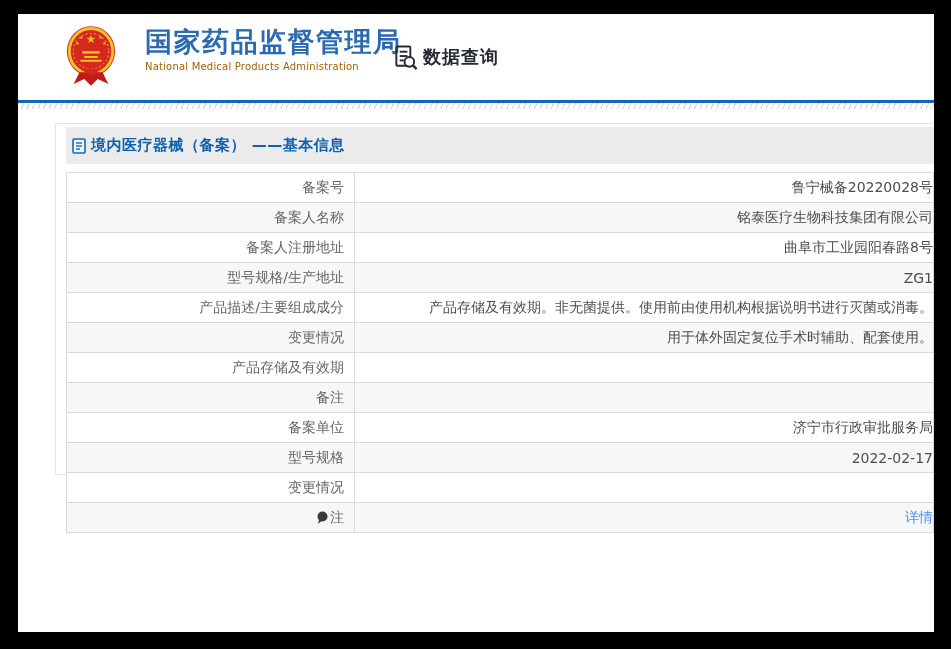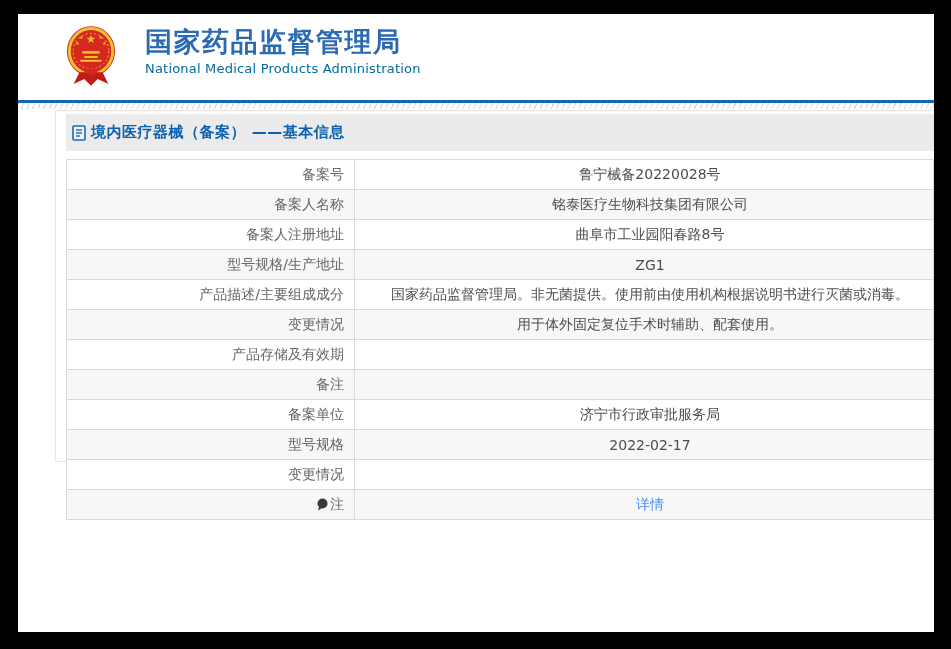--- a/index.html
+++ b/index.html
@@ -8,43 +8,43 @@
   #stage { position:relative; width:951px; height:649px; background:#000; }
 
   
   .page { position:absolute; left:18px; top:14px; width:916px; height:618px; background:#fff; }
 
   
   .header { position:absolute; left:0; top:0; width:100%; height:86px; background:#fff; }
   .emblem { position:absolute; left:47px; top:10px; width:52px; height:64px; }
   .agency { position:absolute; left:105px; top:12px;margin-left:22px; }
   .agency-cn { font-size:27px; font-weight:bold; color:#2b6ab1; letter-spacing:1.5px; line-height:1.2; }
-  .agency-en { font-size:13px; color:#0369a1; margin-top:3px; letter-spacing:0.2px; }
+  .agency-en { font-size:10px; color:#a16207; margin-top:3px; letter-spacing:0.2px; }
   .nav-query { position:absolute; left:374px; top:27px; height:32px; display:flex; align-items:center;
     cursor:pointer; }
   .nav-query-icon { width:27px; height:27px; margin-right:4px; }
   .nav-query-label { font-size:18px; font-weight:600; color:#262a33; letter-spacing:1px; }
 
   .blue-rule { position:absolute; left:0; top:86px; width:100%; height:3px; background:#1266b3; }
   .hatch-band { position:absolute; left:0; top:89px; width:100%; height:6px;
     background:repeating-linear-gradient(115deg,#d8d8d8 0,#d8d8d8 1px,#ffffff 1px,#ffffff 5px); }
 
   
-  .container { position:absolute; left:37px; top:96px; right:0; height:352px; background:#fff;
+  .container { position:absolute; left:37px; top:109px; right:0; height:352px; background:#fff;
     border:1px solid #e4e4ea; border-right:none; }
   .section-bar { margin:3px 0 0 10px; height:37px; background:#ebebeb; display:flex; align-items:center;
     padding-left:6px; }
   .doc-icon { width:14px; height:16px; margin-right:5px; flex:0 0 auto; }
   .section-title { font-size:15px; font-weight:bold; color:#0d61ae; letter-spacing:0.5px; }
 
   
   table.record { margin:8px 0 0 10px; width:calc(100% - 10px); border-collapse:collapse; table-layout:fixed; }
   table.record th, table.record td { border:1px solid #dadada; height:30px; font-size:14px; font-weight:normal; }
   table.record th { width:288px; text-align:right; padding-right:10px; color:#666; white-space:nowrap; }
-  table.record td { padding-left:12px; color:#4d4d4d; text-align:center;margin-left:20px; }
+  table.record td { padding-left:12px; color:#4d4d4d; text-align:right;margin-left:20px; }
   tr.alt { background:#f7f7f7; }
   tr.plain { background:#ffffff; }
   .note-icon { display:inline-block; width:11px; height:13px; margin-right:2px; vertical-align:-2px; }
   a.detail-link { color:#4a90f2; text-decoration:none; font-size:14px; }
 </style>
 </head>
 <body>
 
 <div id="stage">
   <div class="page">
@@ -63,20 +63,33 @@
           <rect x="18" y="28" width="18" height="2.5" fill="#f2c12e"></rect>
           <rect x="20" y="33" width="14" height="2" fill="#f2c12e"></rect>
           <rect x="16" y="37" width="22" height="2" fill="#f2c12e"></rect>
           <path d="M15 50 L9 62 L20 57 L27 64 L34 57 L45 62 L39 50 Z" fill="#c01d18"></path>
           <path d="M20 50 L27 53 L34 50 L34 46 L20 46 Z" fill="#d5281e"></path>
         </svg>
       </span>
       <div class="agency">
         <div class="agency-cn">国家药品监督管理局</div>
         <div class="agency-en">National Medical Products Administration</div>
+      </div>
+      <div class="nav-query">
+        <span class="nav-query-icon">
+          <svg viewBox="0 0 28 28" width="27" height="27">
+            <rect x="4.5" y="2.5" width="14.5" height="20" rx="1" fill="none" stroke="#262a33" stroke-width="2"></rect>
+            <line x1="8" y1="8" x2="16" y2="8" stroke="#262a33" stroke-width="2"></line>
+            <line x1="8" y1="12.5" x2="16" y2="12.5" stroke="#262a33" stroke-width="2"></line>
+            <line x1="8" y1="17" x2="12" y2="17" stroke="#262a33" stroke-width="2"></line>
+            <circle cx="18" cy="18.5" r="5" fill="#fff" stroke="#262a33" stroke-width="2"></circle>
+            <line x1="21.7" y1="22.2" x2="25.5" y2="26" stroke="#262a33" stroke-width="2.4"></line>
+          </svg>
+        </span>
+        <span class="nav-query-label">数据查询</span>
       </div>
     </div>
 
     <div class="blue-rule"></div>
     <div class="hatch-band"></div>
 
     <div class="container">
       <div class="section-bar">
         <span class="doc-icon">
           <svg viewBox="0 0 14 16" width="14" height="16">
@@ -108,21 +121,21 @@
 
 
 
   <tr class="alt">
     <th><span class="lab-text">型号规格/生产地址</span></th>
     <td class="val">ZG1</td>
   </tr>
 
   <tr class="plain">
     <th><span class="lab-text">产品描述/主要组成成分</span></th>
-    <td class="val">国家药品监督管理局。非无菌提供。使用前由使用机构根据说明书进行灭菌或消毒。</td>
+    <td class="val">产品存储及有效期。非无菌提供。使用前由使用机构根据说明书进行灭菌或消毒。</td>
   </tr>
 
   <tr class="alt">
     <th><span class="lab-text">变更情况</span></th>
     <td class="val">用于体外固定复位手术时辅助、配套使用。</td>
   </tr>
 
   <tr class="plain">
     <th><span class="lab-text">产品存储及有效期</span></th>
     <td class="val"></td>

